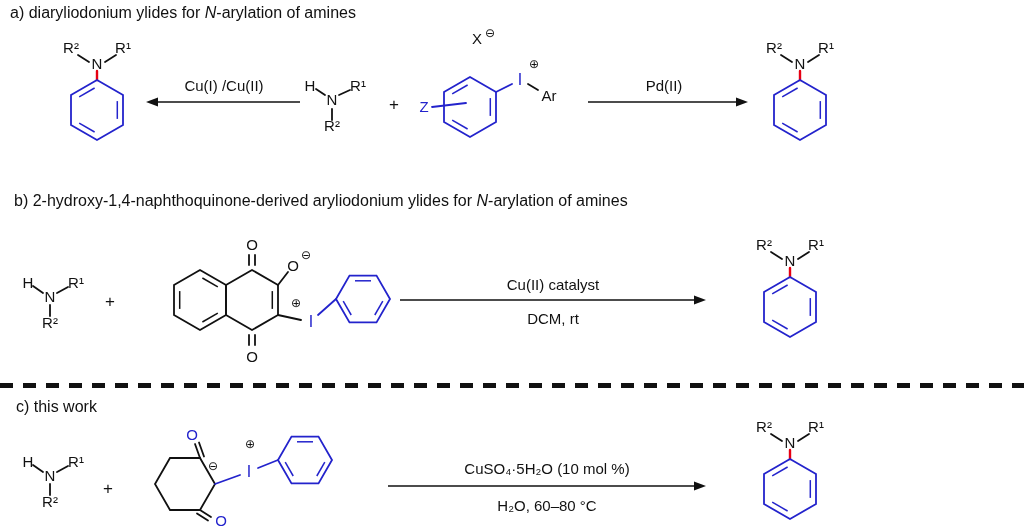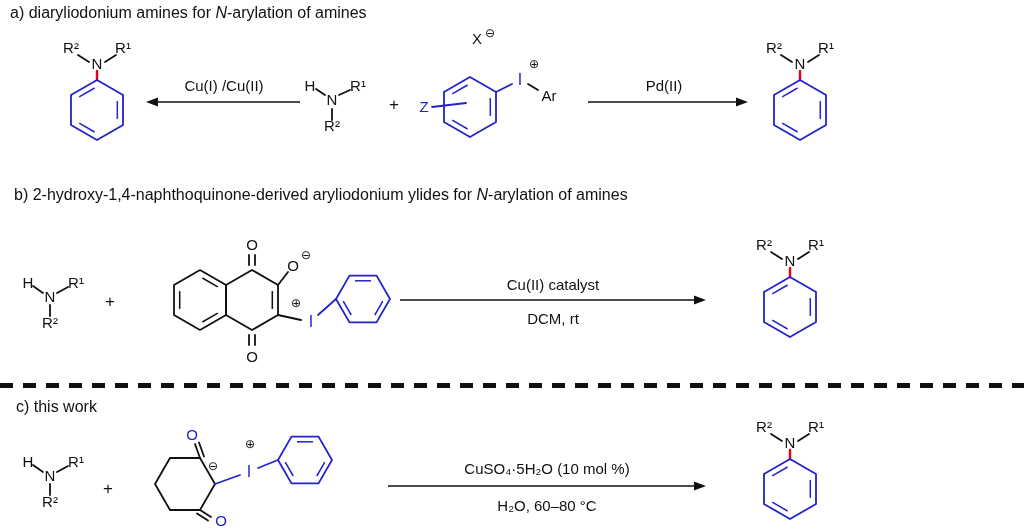--- a/index.html
+++ b/index.html
@@ -23,21 +23,21 @@
   polygon.arrow-head { fill:var(--black); stroke:none; }
   .divider { position:absolute; left:0; top:383px; width:1024px; height:5px;
              background:repeating-linear-gradient(90deg, var(--black) 0 13px, transparent 13px 23px); }
 </style>
 </head>
 <body>
 
 <div class="canvas">
 
   <div class="sec-title" style="left:10px;top:4px">
-    <span>a) diaryliodonium amines for </span><em>N</em><span>-arylation of amines</span>
+    <span>a) diaryliodonium ylides for </span><em>N</em><span>-arylation of amines</span>
   </div>
 
   <svg class="abs" style="top:22px" width="1024" height="165" viewBox="0 0 1024 165">
 
     <g>
       <text x="71" y="31">R²</text>
       <text x="123" y="31">R¹</text>
       <text x="97" y="47">N</text>
       <line class="bond" x1="78" y1="33" x2="89" y2="40"></line>
       <line class="bond" x1="116" y1="33" x2="105" y2="40"></line>
@@ -101,21 +101,21 @@
       <line class="bond b-red" x1="800" y1="49" x2="800" y2="58"></line>
       <g>
           <polygon points="800.0,58.0 774.0,73.0 774.0,103.0 800.0,118.0 826.0,103.0 826.0,73.0" fill="none" stroke="#2323cc" stroke-width="1.8"></polygon>
           <line x1="797.6" y1="66.0" x2="782.2" y2="74.9" stroke="#2323cc" stroke-width="1.5"></line>
           <line x1="782.2" y1="101.1" x2="797.6" y2="110.0" stroke="#2323cc" stroke-width="1.5"></line>
           <line x1="820.3" y1="96.9" x2="820.3" y2="79.1" stroke="#2323cc" stroke-width="1.5"></line>
         </g>
     </g>
   </svg>
 
-  <div class="sec-title" style="left:14px;top:186px">
+  <div class="sec-title" style="left:14px;top:192px">
     <span>b) 2-hydroxy-1,4-naphthoquinone-derived aryliodonium ylides for </span><em>N</em><span>-arylation of amines</span>
   </div>
 
   <svg class="abs" style="top:205px" width="1024" height="176" viewBox="0 0 1024 176">
 
     <g>
       <text x="28" y="83">H</text>
       <text x="50" y="97">N</text>
       <text x="76" y="83">R¹</text>
       <text x="50" y="123">R²</text>

